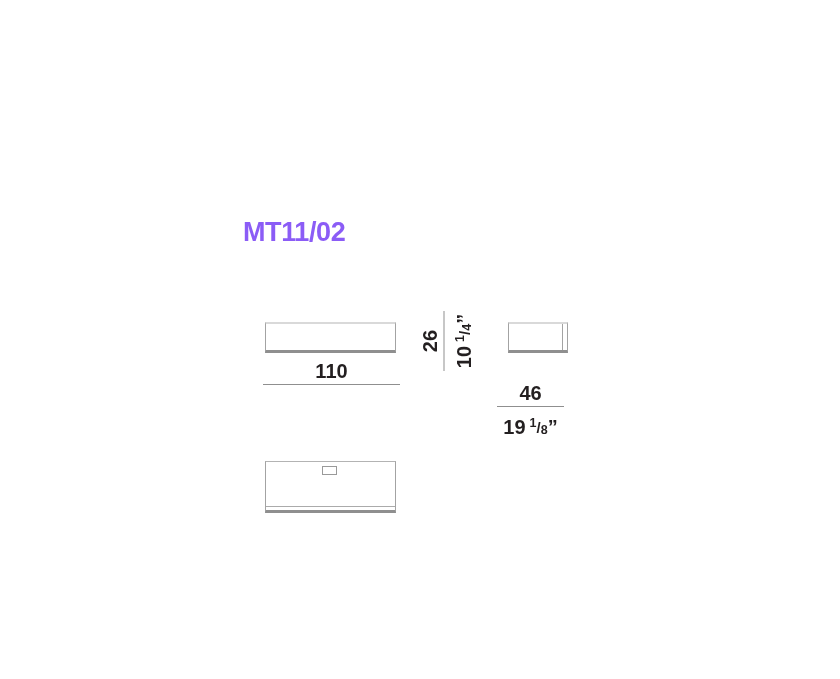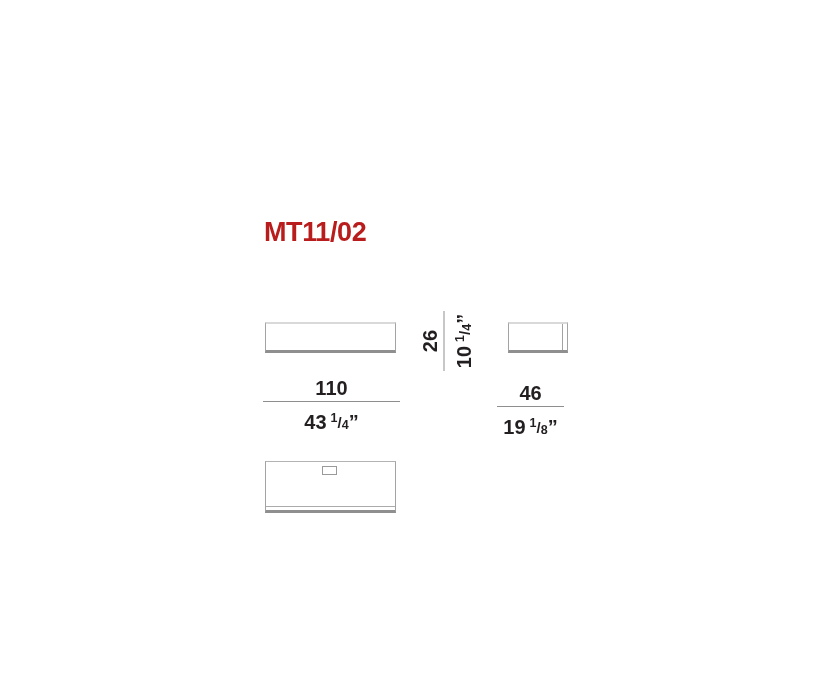--- a/index.html
+++ b/index.html
@@ -9,25 +9,25 @@
     position: relative;
     overflow: hidden;
     font-family: "Liberation Sans", "DejaVu Sans", sans-serif;
     color: #231f20;
   }
   .canvas { position: absolute; inset: 0; }
 
   
   .title {
     position: absolute;
-    left: 264px; top: 217px;
+    left: 243px; top: 217px;
     font-size: 27px;
     font-weight: 700;
     letter-spacing: -0.4px;
-    color: #b91c1c;
+    color: #8b5cf6;
   }
 
   
   .view {
     position: absolute;
     background: #ffffff;
   }
   .view-front {
     left: 265px; top: 322px;
     width: 131px; height: 31px;
@@ -80,21 +80,21 @@
     line-height: 22px;
     white-space: nowrap;
     text-align: center;
   }
   .dim .dimline {
     height: 1px;
     background: #8f8f8f;
   }
   .hdim { position: absolute; text-align: center; }
   .hdim .dimline { margin: 2px 0 5px 0; }
-  .hdim-front { left: 263px; top: 377px; width: 137px; }
+  .hdim-front { left: 263px; top: 360px; width: 137px; }
   .hdim-side  { left: 497px; top: 382px; width: 67px; }
 
   .vdim {
     position: absolute;
     left: 448px; top: 341px;
     width: 60px;
     text-align: center;
     transform: translate(-50%, -50%) rotate(-90deg);
   }
   .vdim .dimline { margin: 3px 0 4px 0; }
@@ -120,21 +120,20 @@
     <div class="imperial"><span>10</span><span class="frac"><span class="num">1</span><span class="sl">/</span><span class="den">4</span></span><span>”</span></div>
   </div>
 
   <div class="view view-side">
     <div class="back-panel-line"></div>
   </div>
 
   <div class="dim hdim hdim-front">
     <div class="metric">110</div>
     <div class="dimline"></div>
-    <div class="imperial"><span>43</span><span class="frac"><span class="num">1</span><span class="sl">/</span><span class="den">4</span></span><span>”</span></div>
   </div>
 
   <div class="dim hdim hdim-side">
     <div class="metric">46</div>
     <div class="dimline"></div>
     <div class="imperial"><span>19</span><span class="frac"><span class="num">1</span><span class="sl">/</span><span class="den">8</span></span><span>”</span></div>
   </div>
 
   <div class="view view-front-face">
     <div class="handle"></div>

